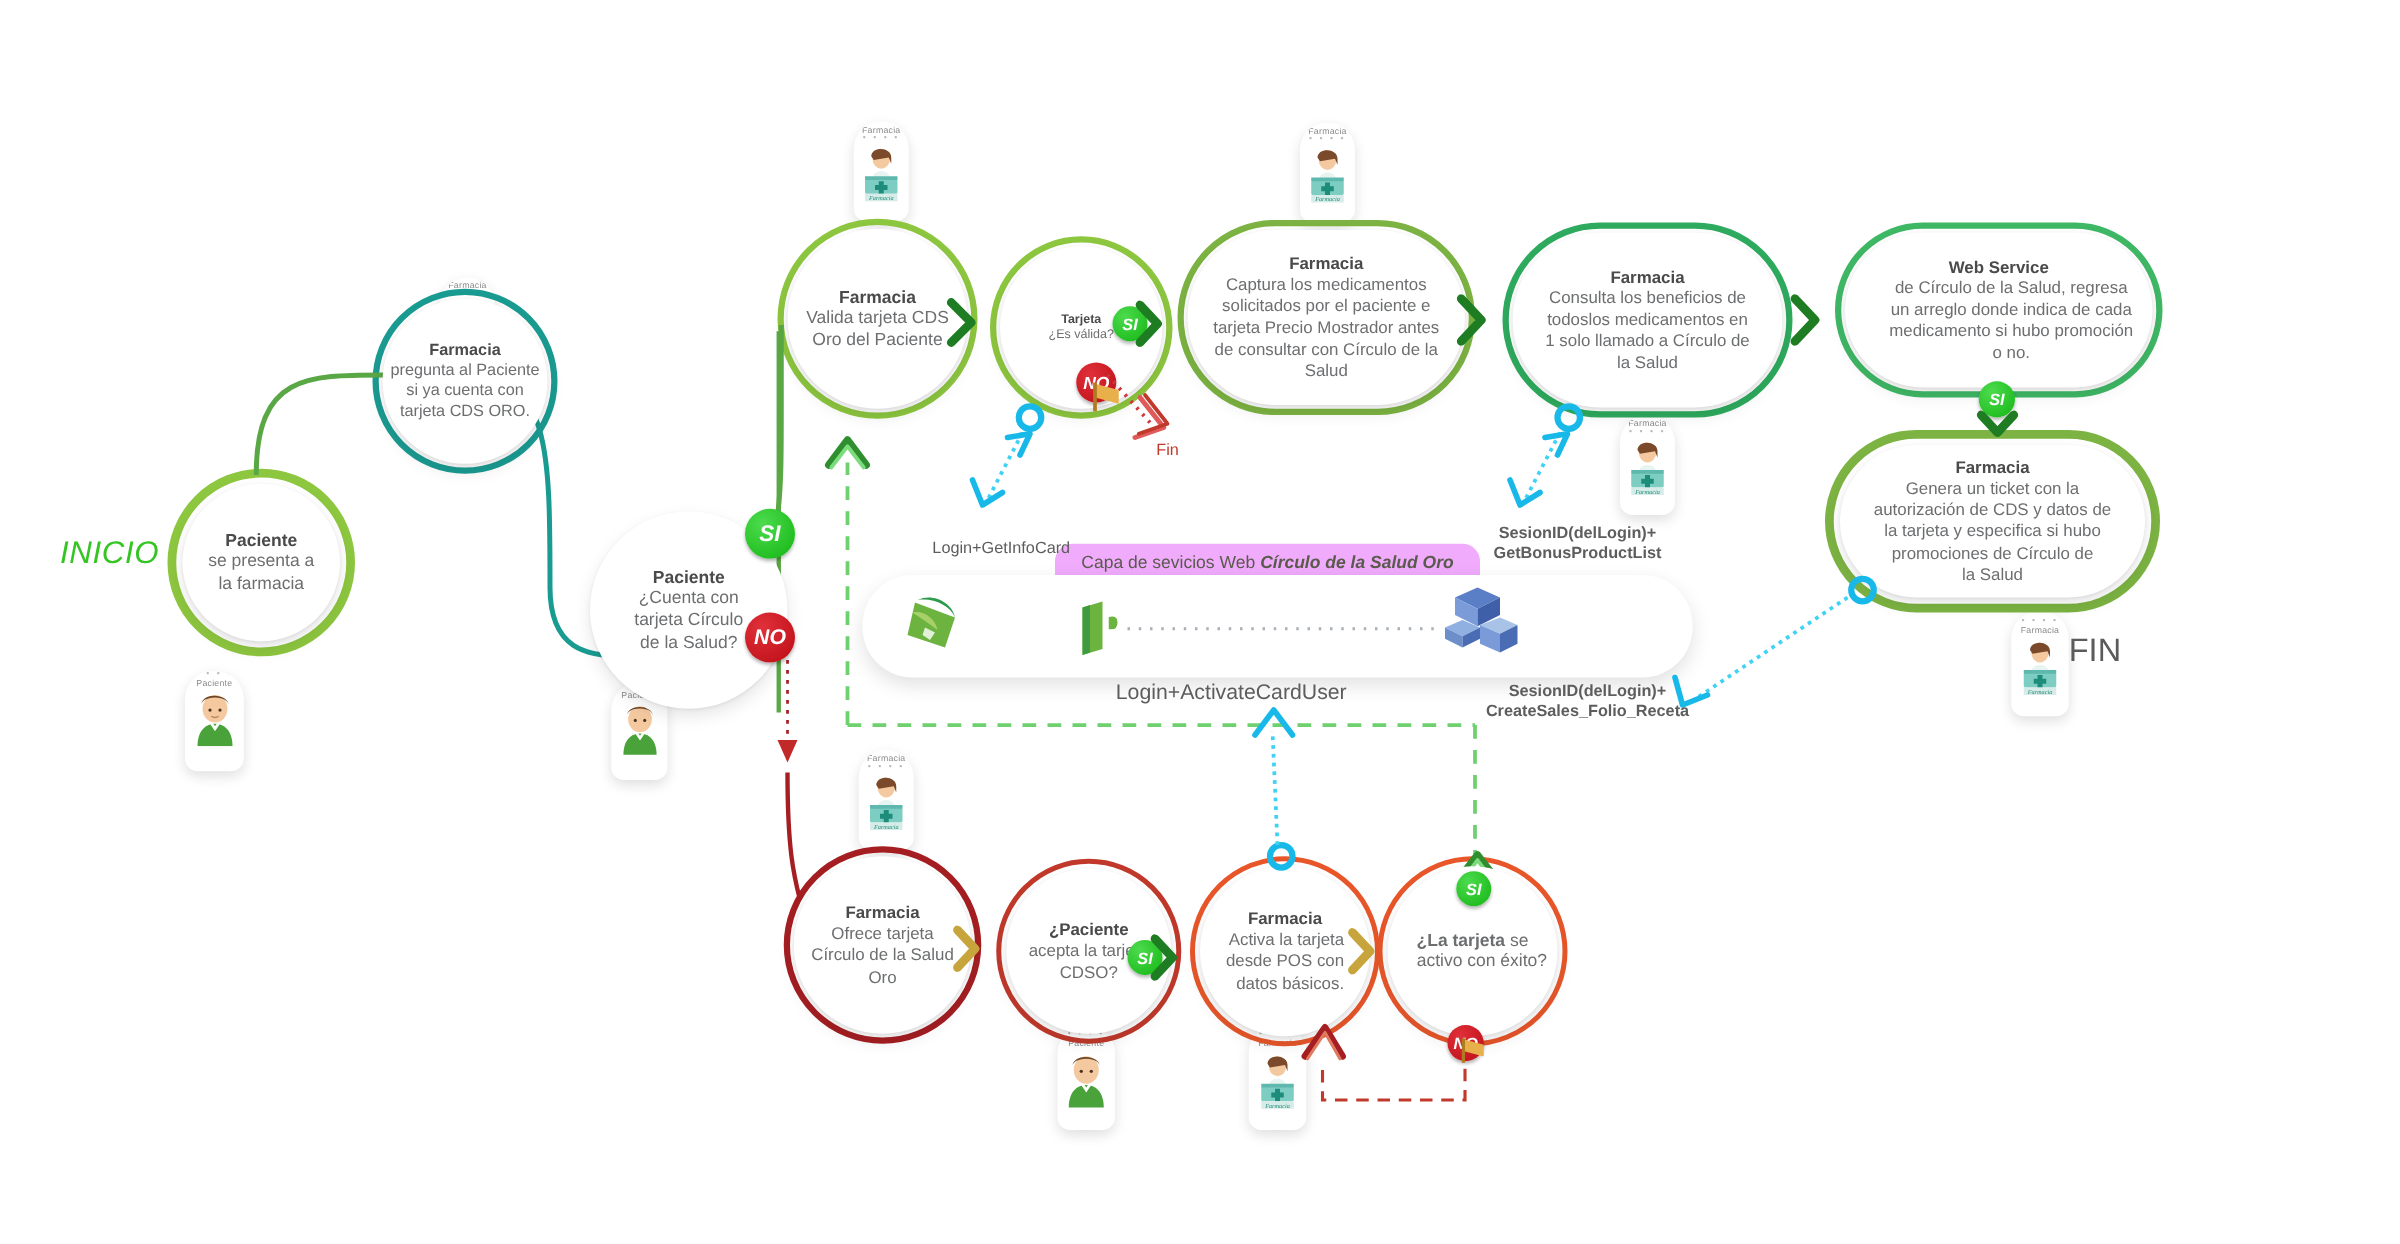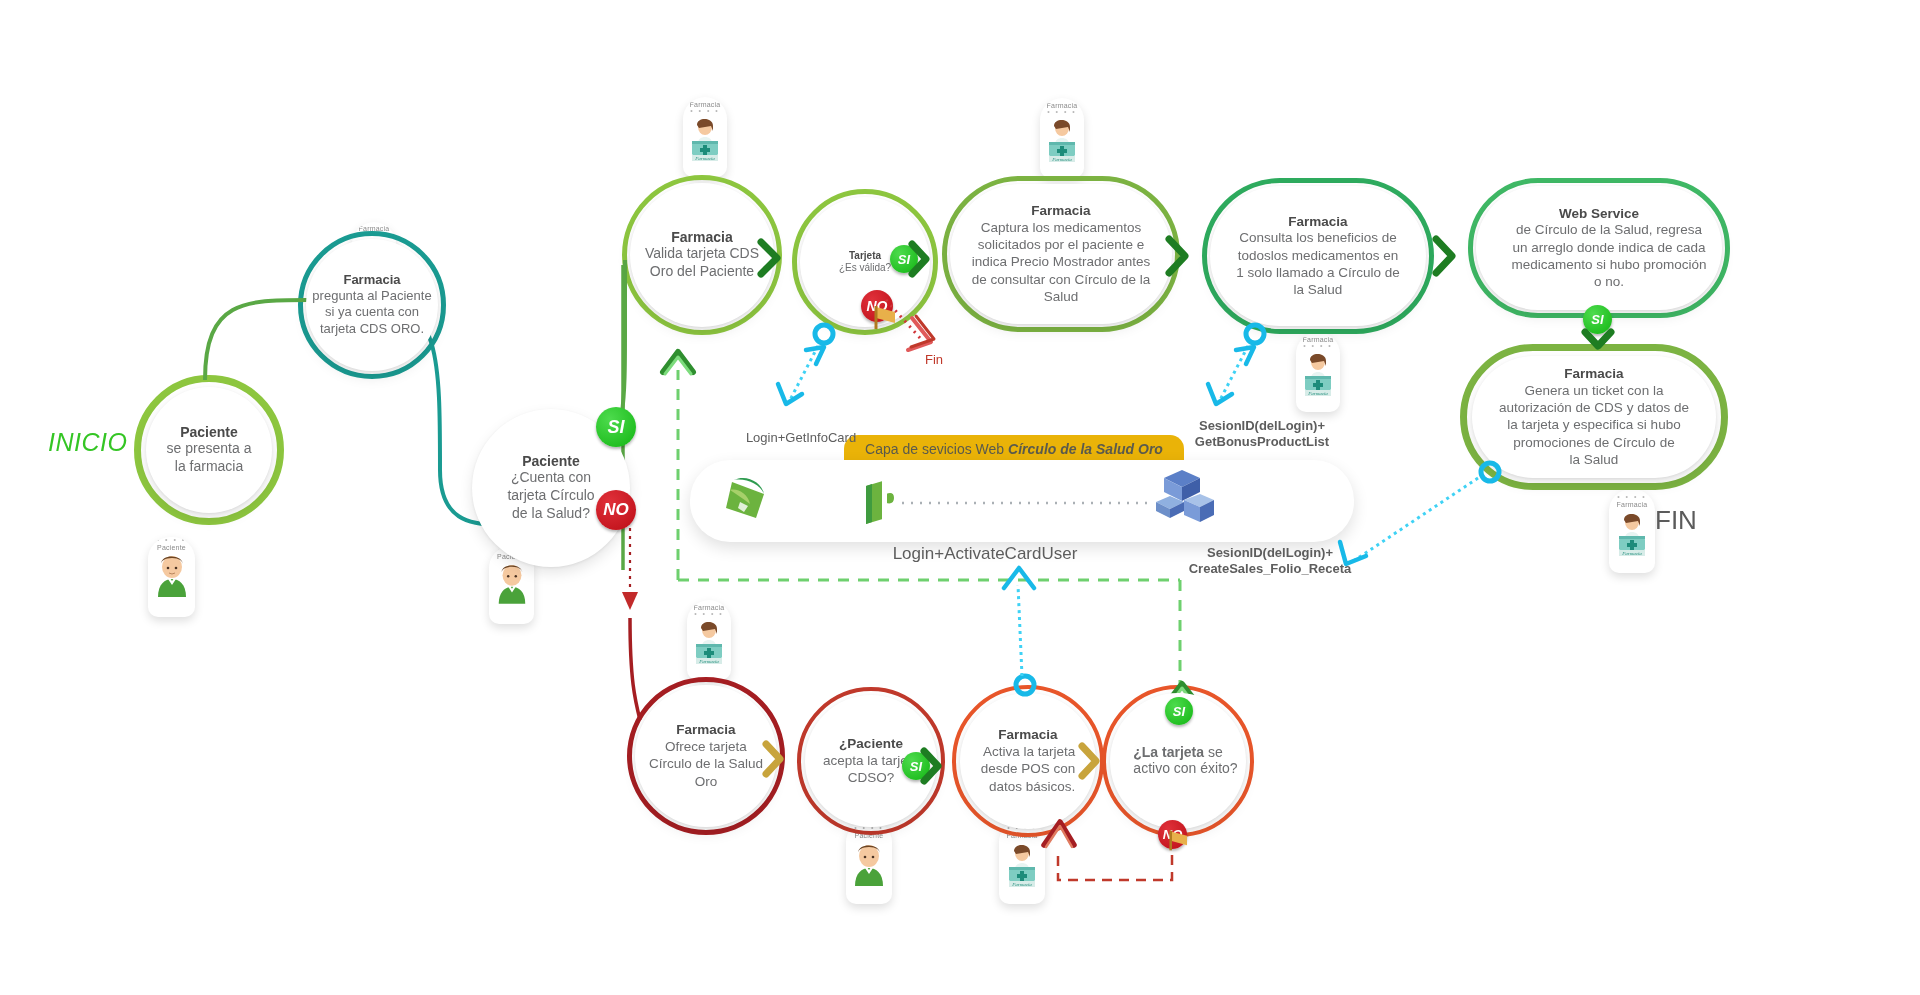--- a/index.html
+++ b/index.html
@@ -72,21 +72,21 @@
   
   #svc-layer{
     position:absolute;
     background:#fff;
     border-radius:40px;
     box-shadow:0 6px 16px rgba(0,0,0,.12);
     z-index:18;
   }
   #svc-tab{
     position:absolute;
-    background:#eab308;
+    background:#f0abfc;
     border-radius:14px 14px 0 0;
     color:#5a5a4d;
     display:flex;align-items:center;justify-content:center;
     z-index:17;
     font-size:14px;
   }
   #svc-tab i{font-style:italic;font-weight:bold;margin-left:4px;}
 
   .lbl{
     position:absolute;
@@ -284,21 +284,21 @@
   <svg class="flag" style="left:873px;top:303px;" width="30" height="28" viewBox="0 0 30 28">
     <path d="M3 4 L22 9 L22 20 L3 15 Z" fill="#e8b04a"></path>
     <path d="M3 3 L3 26" stroke="#b07a20" stroke-width="3"></path>
   </svg>
 
   <div class="ring" style="left:942px;top:176px;width:238px;height:156px;border:5px solid #7cb342;border-radius:999px;"></div>
   <div class="node" style="left:950px;top:184px;width:222px;height:140px;font-size:13.5px;padding:0 14px;">
     <span class="ttl">Farmacia</span>
     <span class="bdy" style="white-space:pre-line;">Captura los medicamentos
 solicitados por el paciente e
-indica Precio Mostrador antes
+tarjeta Precio Mostrador antes
 de consultar con Círculo de la
 Salud</span>
   </div>
   <div class="avatar" style="left:1040px;top:98px;width:44px;height:80px;">
     <span class="cap" style="font-size:7px;margin-top:4px;">Farmacia</span>
     <span class="dots">• • • •</span>
     <svg width="38" height="48" viewBox="0 0 38 46">
       <ellipse cx="19" cy="12" rx="7" ry="8" fill="#f5c9a0"></ellipse>
       <path d="M11 10 C11 2 27 2 27 11 L27 16 L25 11 L13 13 Z" fill="#7a4a2a"></path>
       <path d="M12 28 C12 20 26 20 26 28 Z" fill="#e8f4f2"></path>

